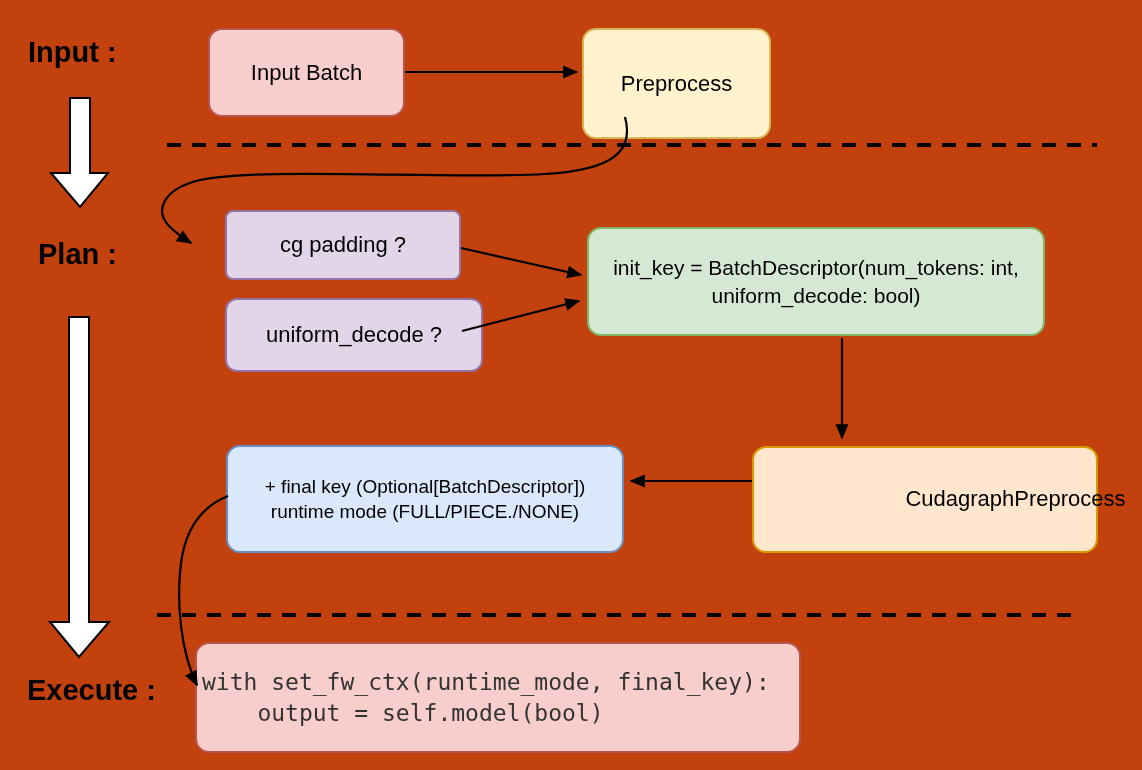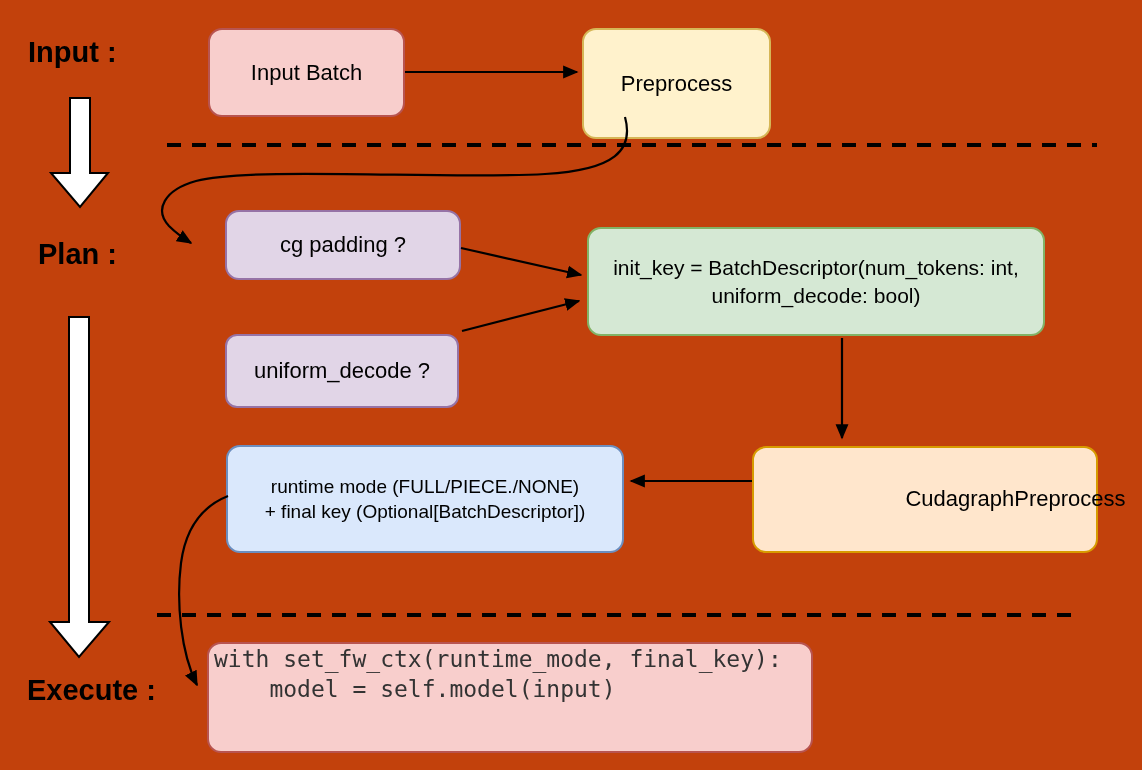--- a/index.html
+++ b/index.html
@@ -32,35 +32,35 @@
     align-items:center;
     justify-content:center;
     text-align:center;
     color:#000000;
     z-index:2;
     line-height:1.32;
   }
   .node .ln{white-space:nowrap;}
   .n-input-batch{left:208px;top:28px;width:197px;height:89px;background:#f8cecc;border-color:#b85450;font-size:22px;}
   .n-preprocess{left:582px;top:28px;width:189px;height:111px;background:#fff2cc;border-color:#d6b656;font-size:22px;}
-  .n-cg-padding{left:225px;top:210px;width:236px;height:70px;background:#e1d5e7;border-color:#9673a6;font-size:22px;border-radius:14px;}
-  .n-uniform-decode{left:225px;top:298px;width:234px;height:74px;background:#e1d5e7;border-color:#9673a6;font-size:22px;border-radius:12px;margin-top:36px;}
+  .n-cg-padding{left:225px;top:210px;width:236px;height:70px;background:#e1d5e7;border-color:#9673a6;font-size:22px;border-radius:8px;}
+  .n-uniform-decode{left:225px;top:298px;width:258px;height:74px;background:#e1d5e7;border-color:#9673a6;font-size:22px;border-radius:12px;}
   .n-init-key{left:587px;top:227px;width:458px;height:109px;background:#d5e8d4;border-color:#82b366;font-size:21px;}
   .n-runtime-key{left:226px;top:445px;width:398px;height:108px;background:#dae8fc;border-color:#6c8ebf;font-size:19px;}
   .n-cudagraph{left:752px;top:446px;width:346px;height:107px;background:#ffe6cc;border-color:#d79b00;z-index:2;}
   .n-dispatch{left:751px;top:442px;width:182px;height:75px;background:#fbd5b1;border-color:#d79b00;font-size:19px;border-radius:12px;z-index:3;}
   .cudagraph-text{
     position:absolute;left:933px;top:446px;width:165px;height:107px;
     display:flex;flex-direction:row;align-items:center;justify-content:center;
     font-size:22px;color:#000;z-index:3;line-height:1.3;
   }
   .n-code{
-    left:207px;top:642px;width:606px;height:111px;
+    left:195px;top:642px;width:606px;height:111px;
     background:#f8cecc;border-color:#b85450;
-    align-items:flex-start;justify-content:flex-start;
+    align-items:flex-start;justify-content:center;
     font-family:"DejaVu Sans Mono", monospace;
     font-size:23px;color:#333333;
     padding-left:5px;line-height:1.32;text-align:left;
   }
   .n-code .ln{white-space:pre;}
 </style>
 </head>
 <body>
 
 <div class="canvas">
@@ -84,34 +84,34 @@
   <div class="node n-uniform-decode">
     <span class="ln">uniform_decode ?</span>
   </div>
 
   <div class="node n-init-key">
     <span class="ln">init_key = BatchDescriptor(num_tokens: int,</span>
     <span class="ln">uniform_decode: bool)</span>
   </div>
 
   <div class="node n-runtime-key">
+    <span class="ln">+ final key (Optional[BatchDescriptor])</span>
     <span class="ln">runtime mode (FULL/PIECE./NONE)</span>
-    <span class="ln">+ final key (Optional[BatchDescriptor])</span>
   </div>
 
   <div class="node n-cudagraph"></div>
   <div class="cudagraph-text">
     <span class="ln">Cudagraph</span>
     <span class="ln">Preprocess</span>
   </div>
 
 
   <div class="node n-code">
     <span class="ln">with set_fw_ctx(runtime_mode, final_key):</span>
-    <span class="ln">    model = self.model(input)</span>
+    <span class="ln">    output = self.model(bool)</span>
   </div>
 
   <svg class="overlay" viewBox="0 0 1142 770" xmlns="http://www.w3.org/2000/svg">
     <defs>
       <marker id="ah" viewBox="0 0 10 10" refX="9" refY="5" markerWidth="7" markerHeight="7" orient="auto-start-reverse">
         <path d="M0 0.8 L10 5 L0 9.2 z" fill="#000000"></path>
       </marker>
     </defs>
 
     <line x1="167" y1="145" x2="1097" y2="145" stroke="#000" stroke-width="4" stroke-dasharray="14 11"></line>

